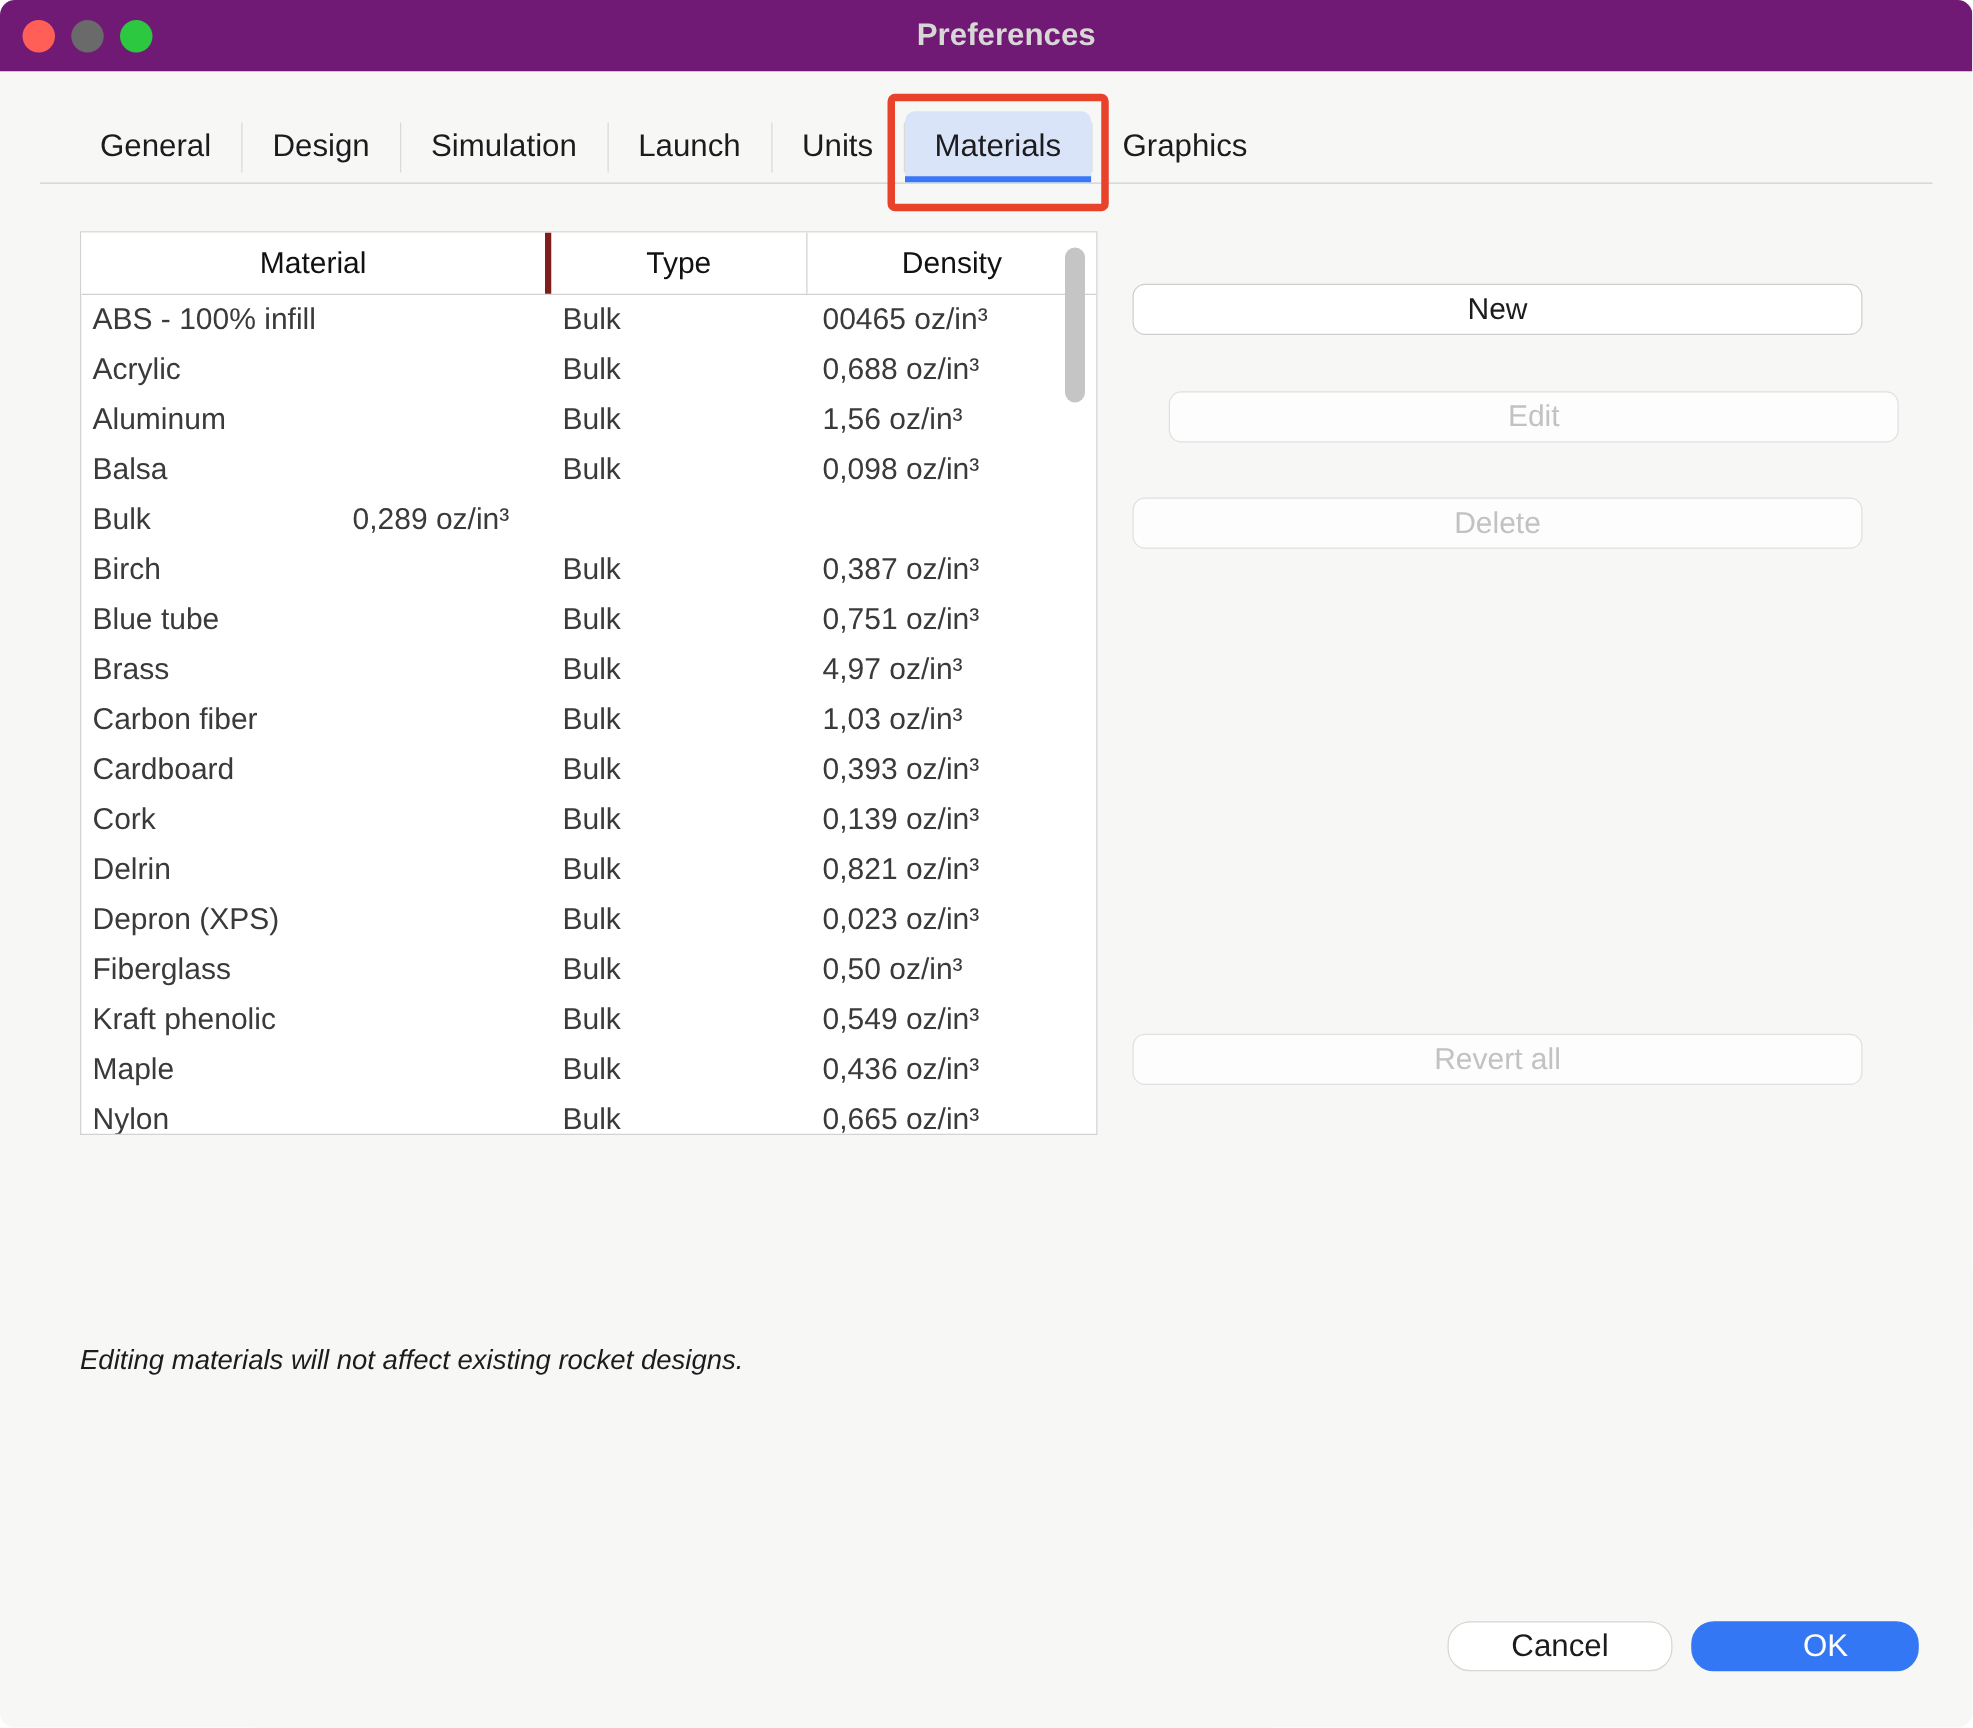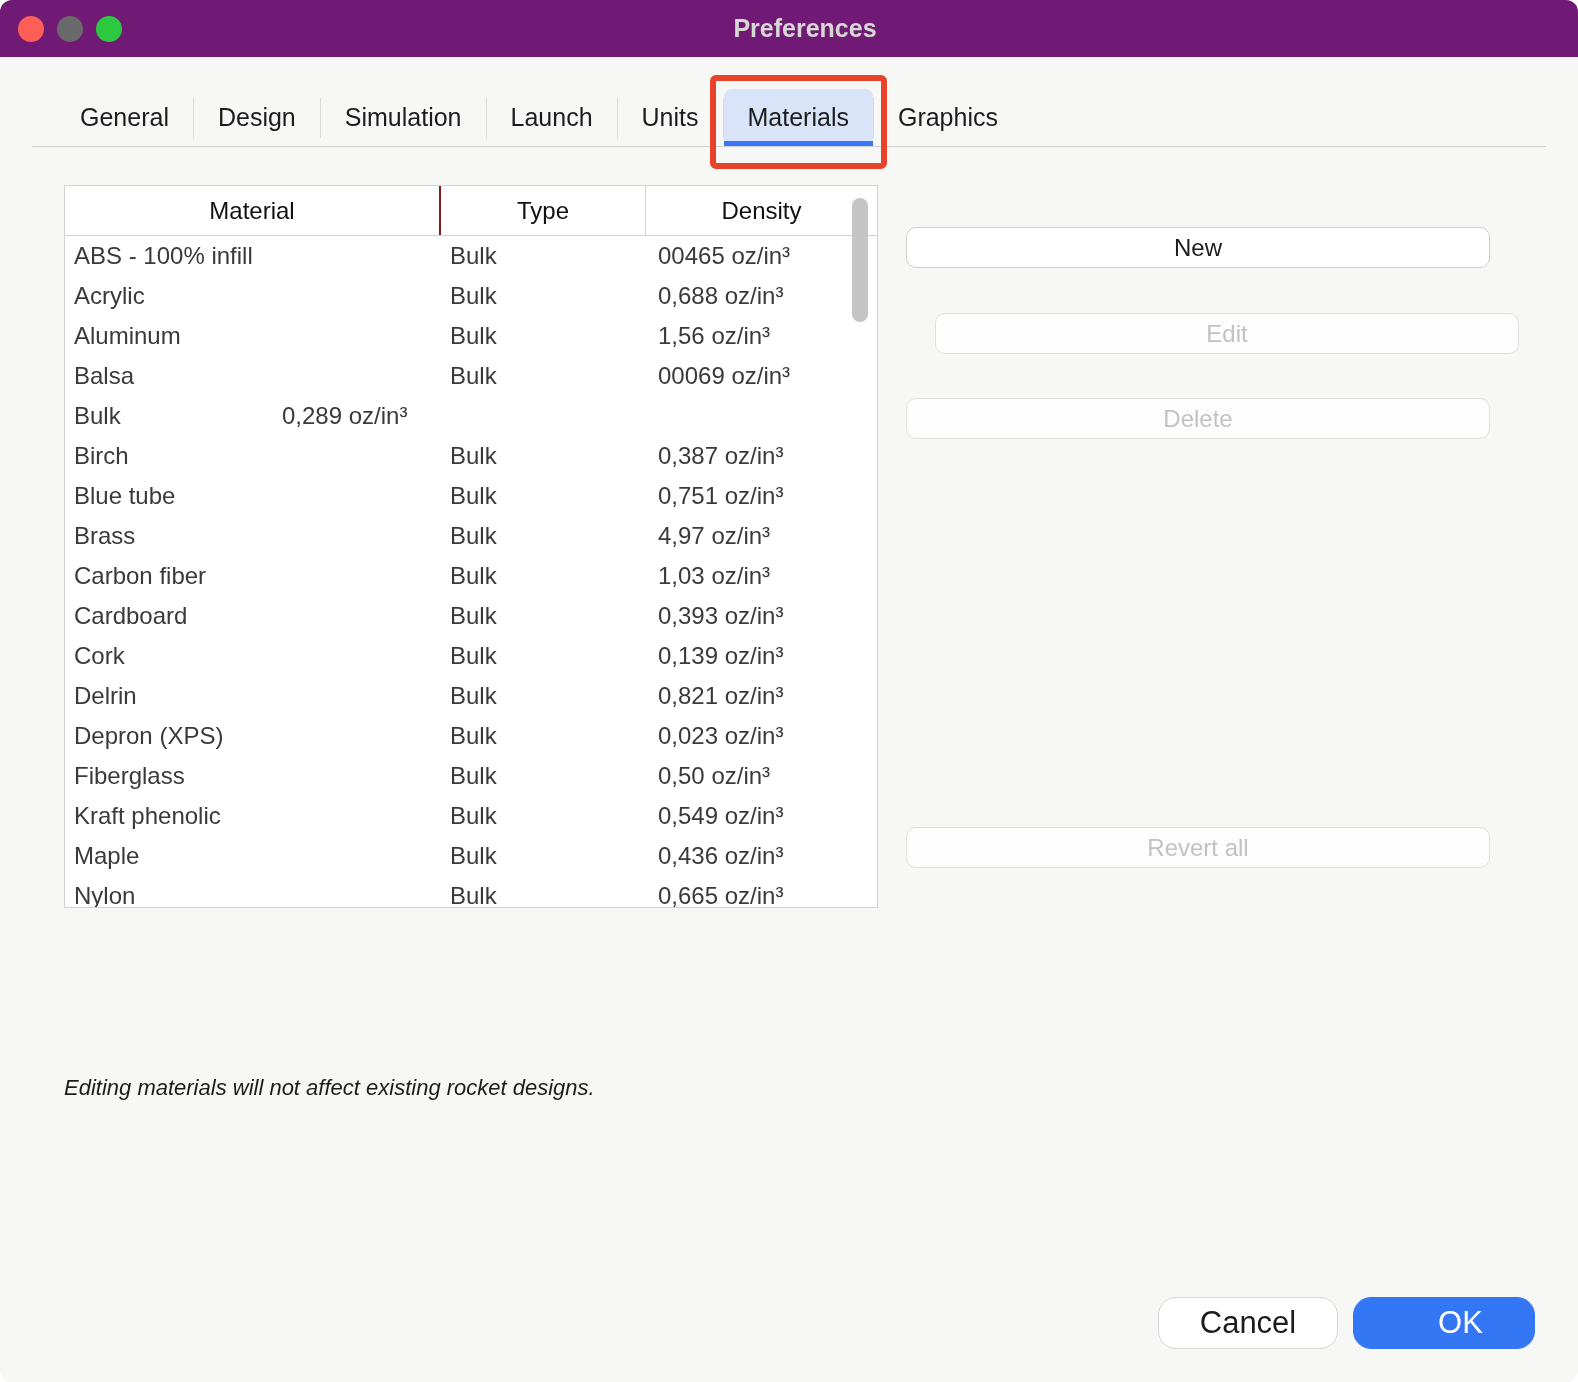--- a/index.html
+++ b/index.html
@@ -88,21 +88,21 @@
     border-bottom: 1px solid #d2d2d2;
     background: #ffffff;
   }
   .th {
     display: flex;
     align-items: center;
     justify-content: center;
     font-size: 24px;
     color: #111111;
   }
-  .th.col-material { width: 376px; border-right: 2px solid #7f1d1d; }
+  .th.col-material { width: 376px; border-right: 5px solid #7f1d1d; }
   .th.col-type     { width: 205px; border-right: 1px solid #d2d2d2; }
   .th.col-density  { flex: 1; }
   .tbody { }
   .tr {
     display: flex;
     height: 40px;
     align-items: center;
     font-size: 24px;
     color: #3a3a3c;
   }
@@ -150,24 +150,24 @@
   .note {
     position: absolute;
     left: 64px; top: 1075px;
     font-size: 22px;
     font-style: italic;
     color: #1c1c1e;
   }
   .footer-btn {
     position: absolute;
     top: 1297px;
-    height: 52px;
+    height: 40px;
     border-radius: 18px;
     font-family: "Liberation Sans", sans-serif;
-    font-size: 31px;
+    font-size: 25px;
     display: flex;
     align-items: center;
     justify-content: center;
     cursor: pointer;
     padding: 0;
   }
   #btn-cancel {
     left: 1158px; width: 180px;
     background: #ffffff;
     border: 1px solid #d6d6d6;
@@ -244,21 +244,21 @@
           <div class="td-density">0,688 oz/in³</div>
         </div>
         <div class="tr">
           <div class="td-material">Aluminum</div>
           <div class="td-type">Bulk</div>
           <div class="td-density">1,56 oz/in³</div>
         </div>
         <div class="tr">
           <div class="td-material">Balsa</div>
           <div class="td-type">Bulk</div>
-          <div class="td-density">00069 oz/in³</div>
+          <div class="td-density">0,098 oz/in³</div>
         </div>
         <div class="tr">
           <div class="td-type">Bulk</div>
           <div class="td-density">0,289 oz/in³</div>
         </div>
         <div class="tr">
           <div class="td-material">Birch</div>
           <div class="td-type">Bulk</div>
           <div class="td-density">0,387 oz/in³</div>
         </div>

